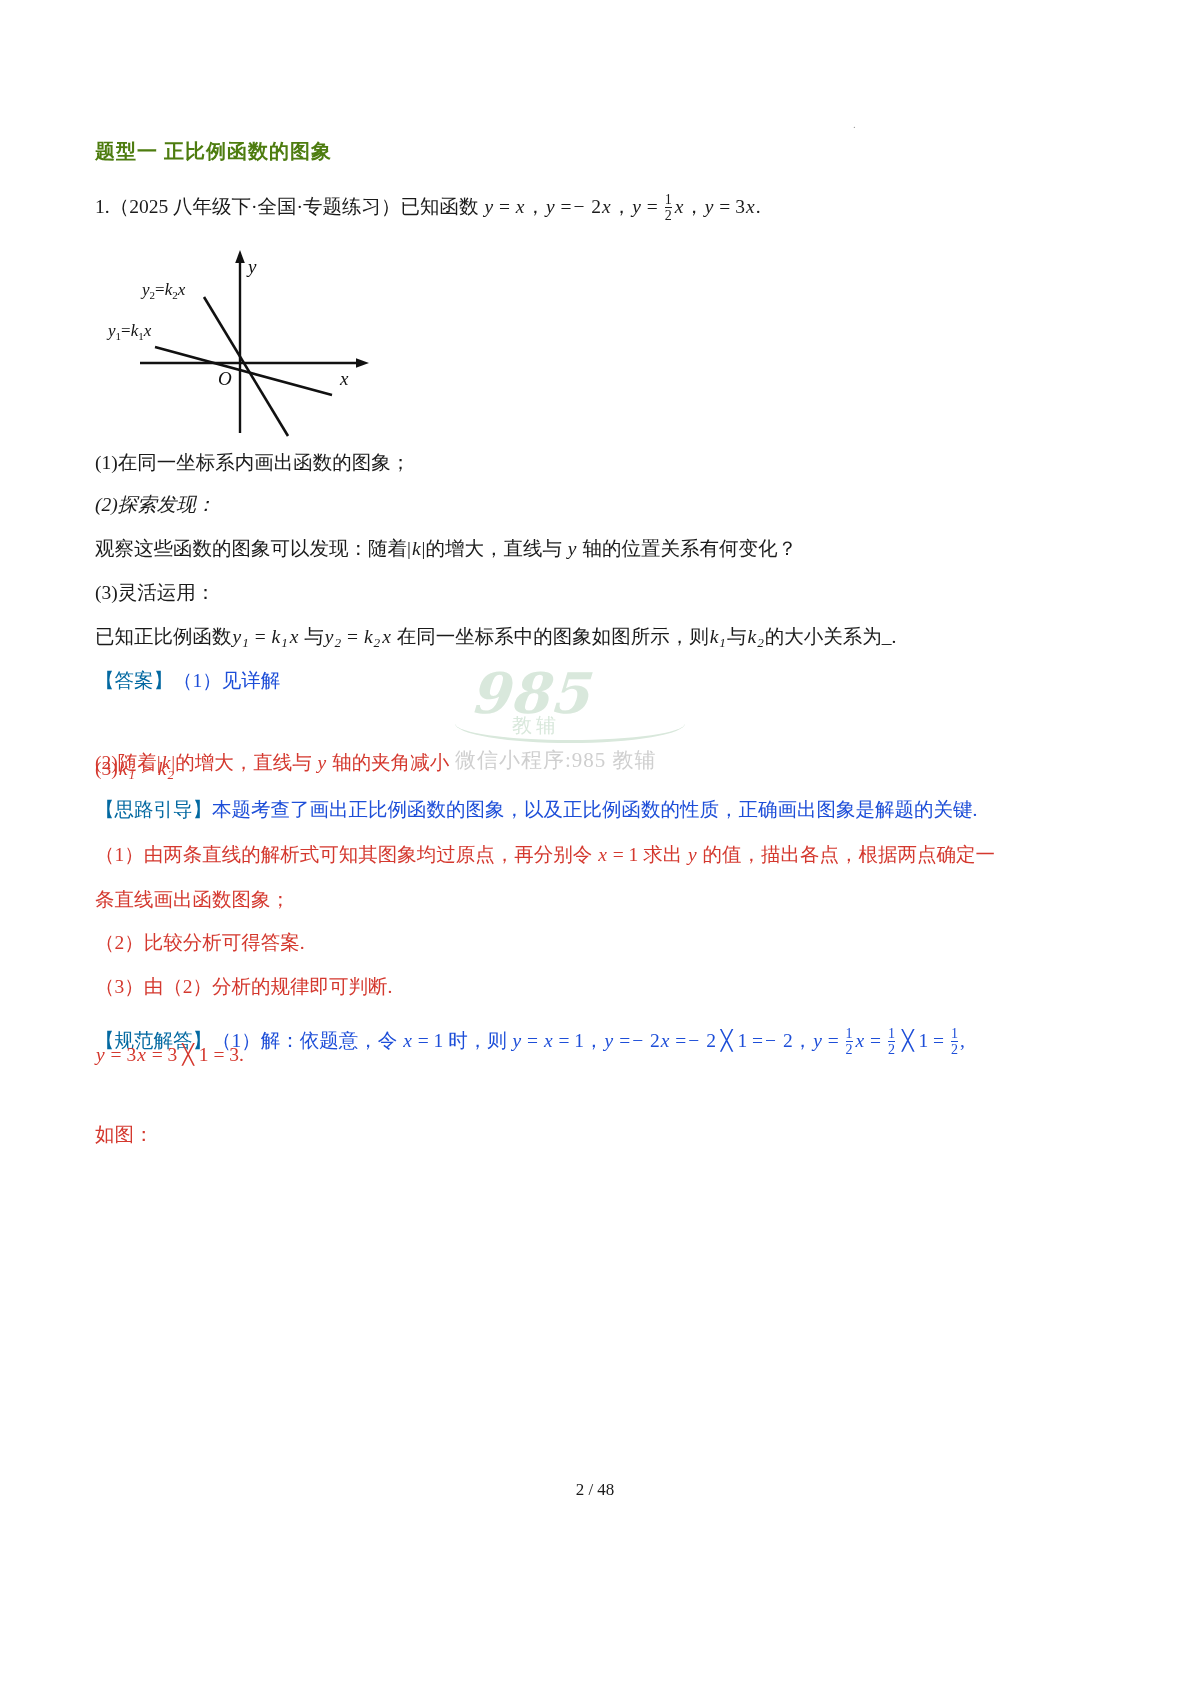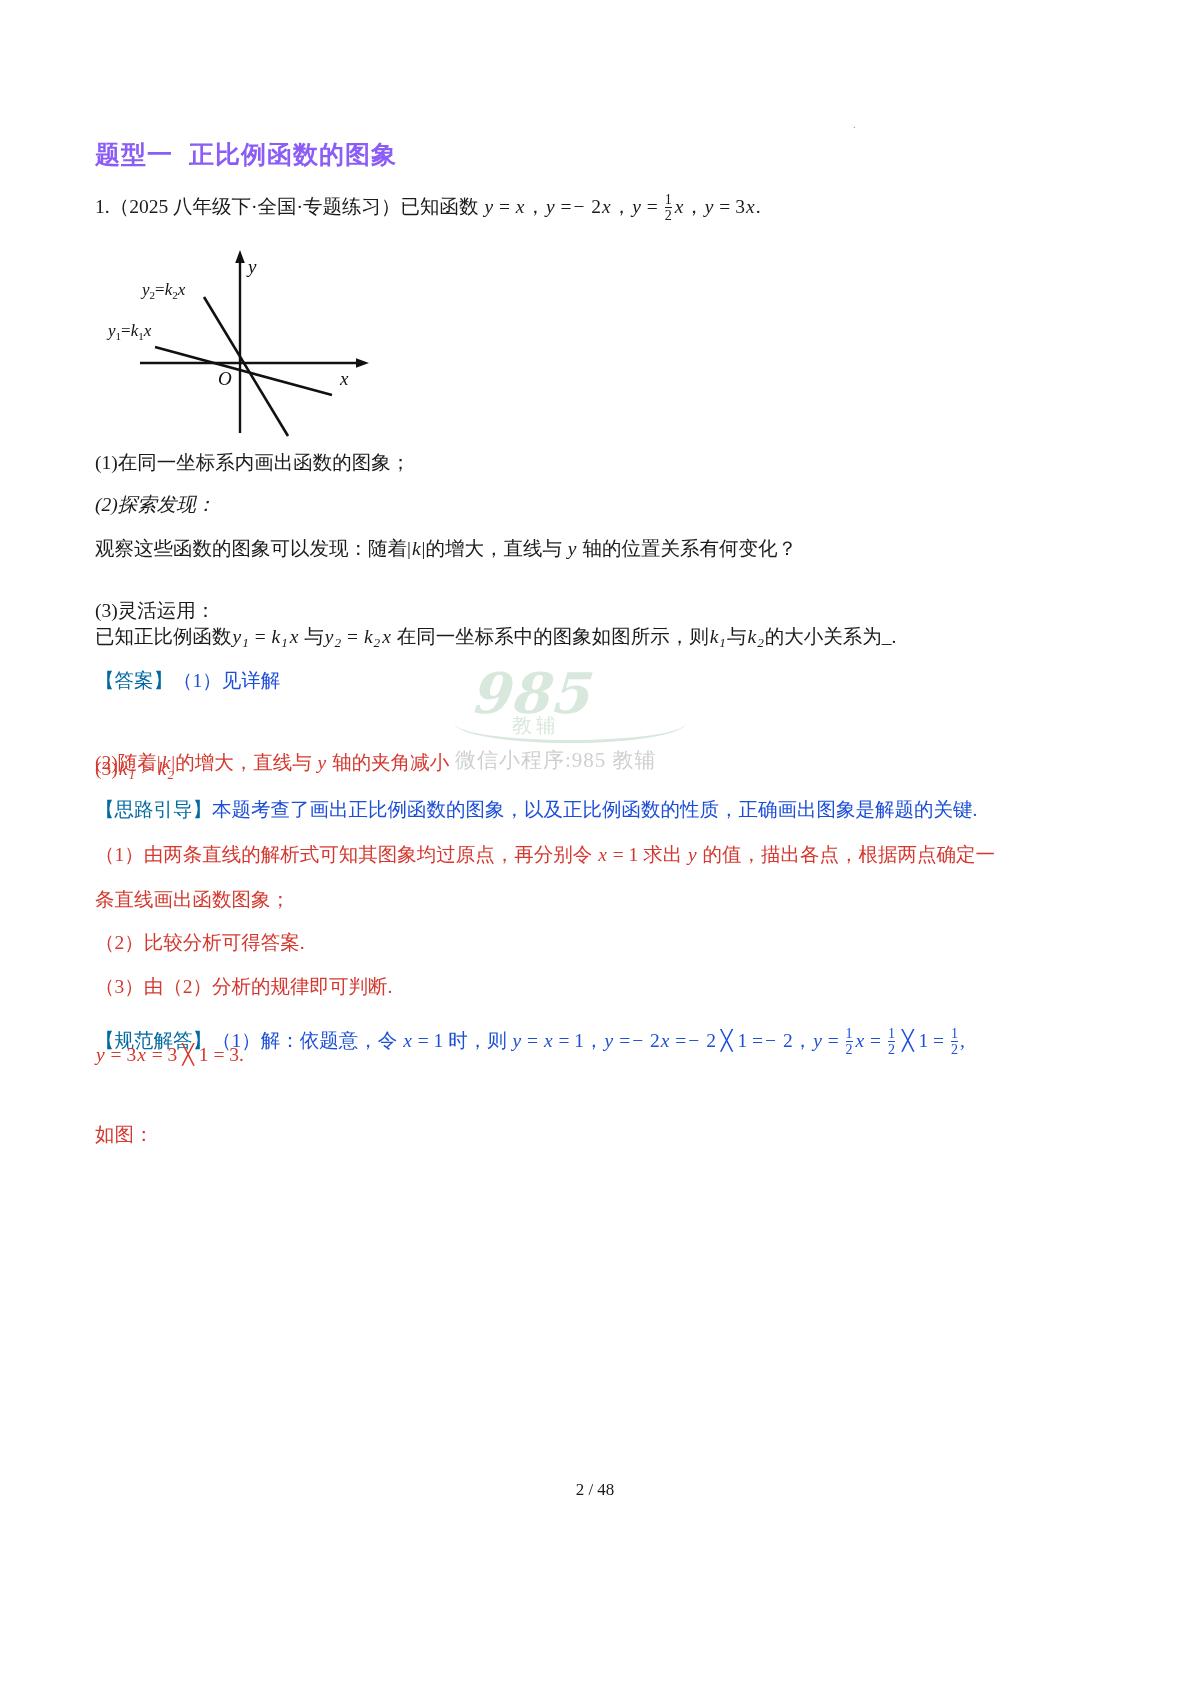--- a/index.html
+++ b/index.html
@@ -79,24 +79,24 @@
   
   .layer {
     position: relative;
     z-index: 2;
   }
   h1.section-title {
     position: absolute;
     left: 0;
     top: 138px;
     margin: 0;
-    font-size: 25px;
+    font-size: 20px;
     font-weight: bold;
-    color: #8b5cf6;
-    font-family: Liberation Mono, monospace;
+    color: #4d7c0f;
+    font-family: Liberation Serif, serif;
     letter-spacing: 1px;
     white-space: nowrap;
   }
   .para {
     position: absolute;
     left: 0;
     margin: 0;
     font-size: 19.5px;
     line-height: 1.5;
     color: #1a1a1a;
@@ -206,21 +206,21 @@
       </svg>
     </div>
 
     <p class="para black" style="top:448px;">(1)在同一坐标系内画出函数的图象；</p>
     <p class="para black" style="top:490px;font-style:italic;">(2)探索发现：</p>
 
     <p class="para black" style="top:534px;">
       观察这些函数的图象可以发现：随着|<i class="m">k</i>|的增大，直线与 <i class="m">y</i> 轴的位置关系有何变化？
     </p>
 
-    <p class="para black" style="top:578px;margin-top:18px;">(3)灵活运用：</p>
+    <p class="para black" style="top:578px;">(3)灵活运用：</p>
 
     <p class="para black" style="top:622px;">
       已知正比例函数<i class="m">y</i><span class="sub">1</span> = <i class="m">k</i><span class="sub">1</span><i class="m">x</i> 与<i class="m">y</i><span class="sub">2</span> = <i class="m">k</i><span class="sub">2</span><i class="m">x</i> 在同一坐标系中的图象如图所示，则<i class="m">k</i><span class="sub">1</span>与<i class="m">k</i><span class="sub">2</span>的大小关系为_.
     </p>
 
     <p class="para" style="top:666px;">
       <span class="lbl-blue">【答案】</span><span class="red">（1）见详解</span>
     </p>
 
     <p class="para red" style="top:748px;">

